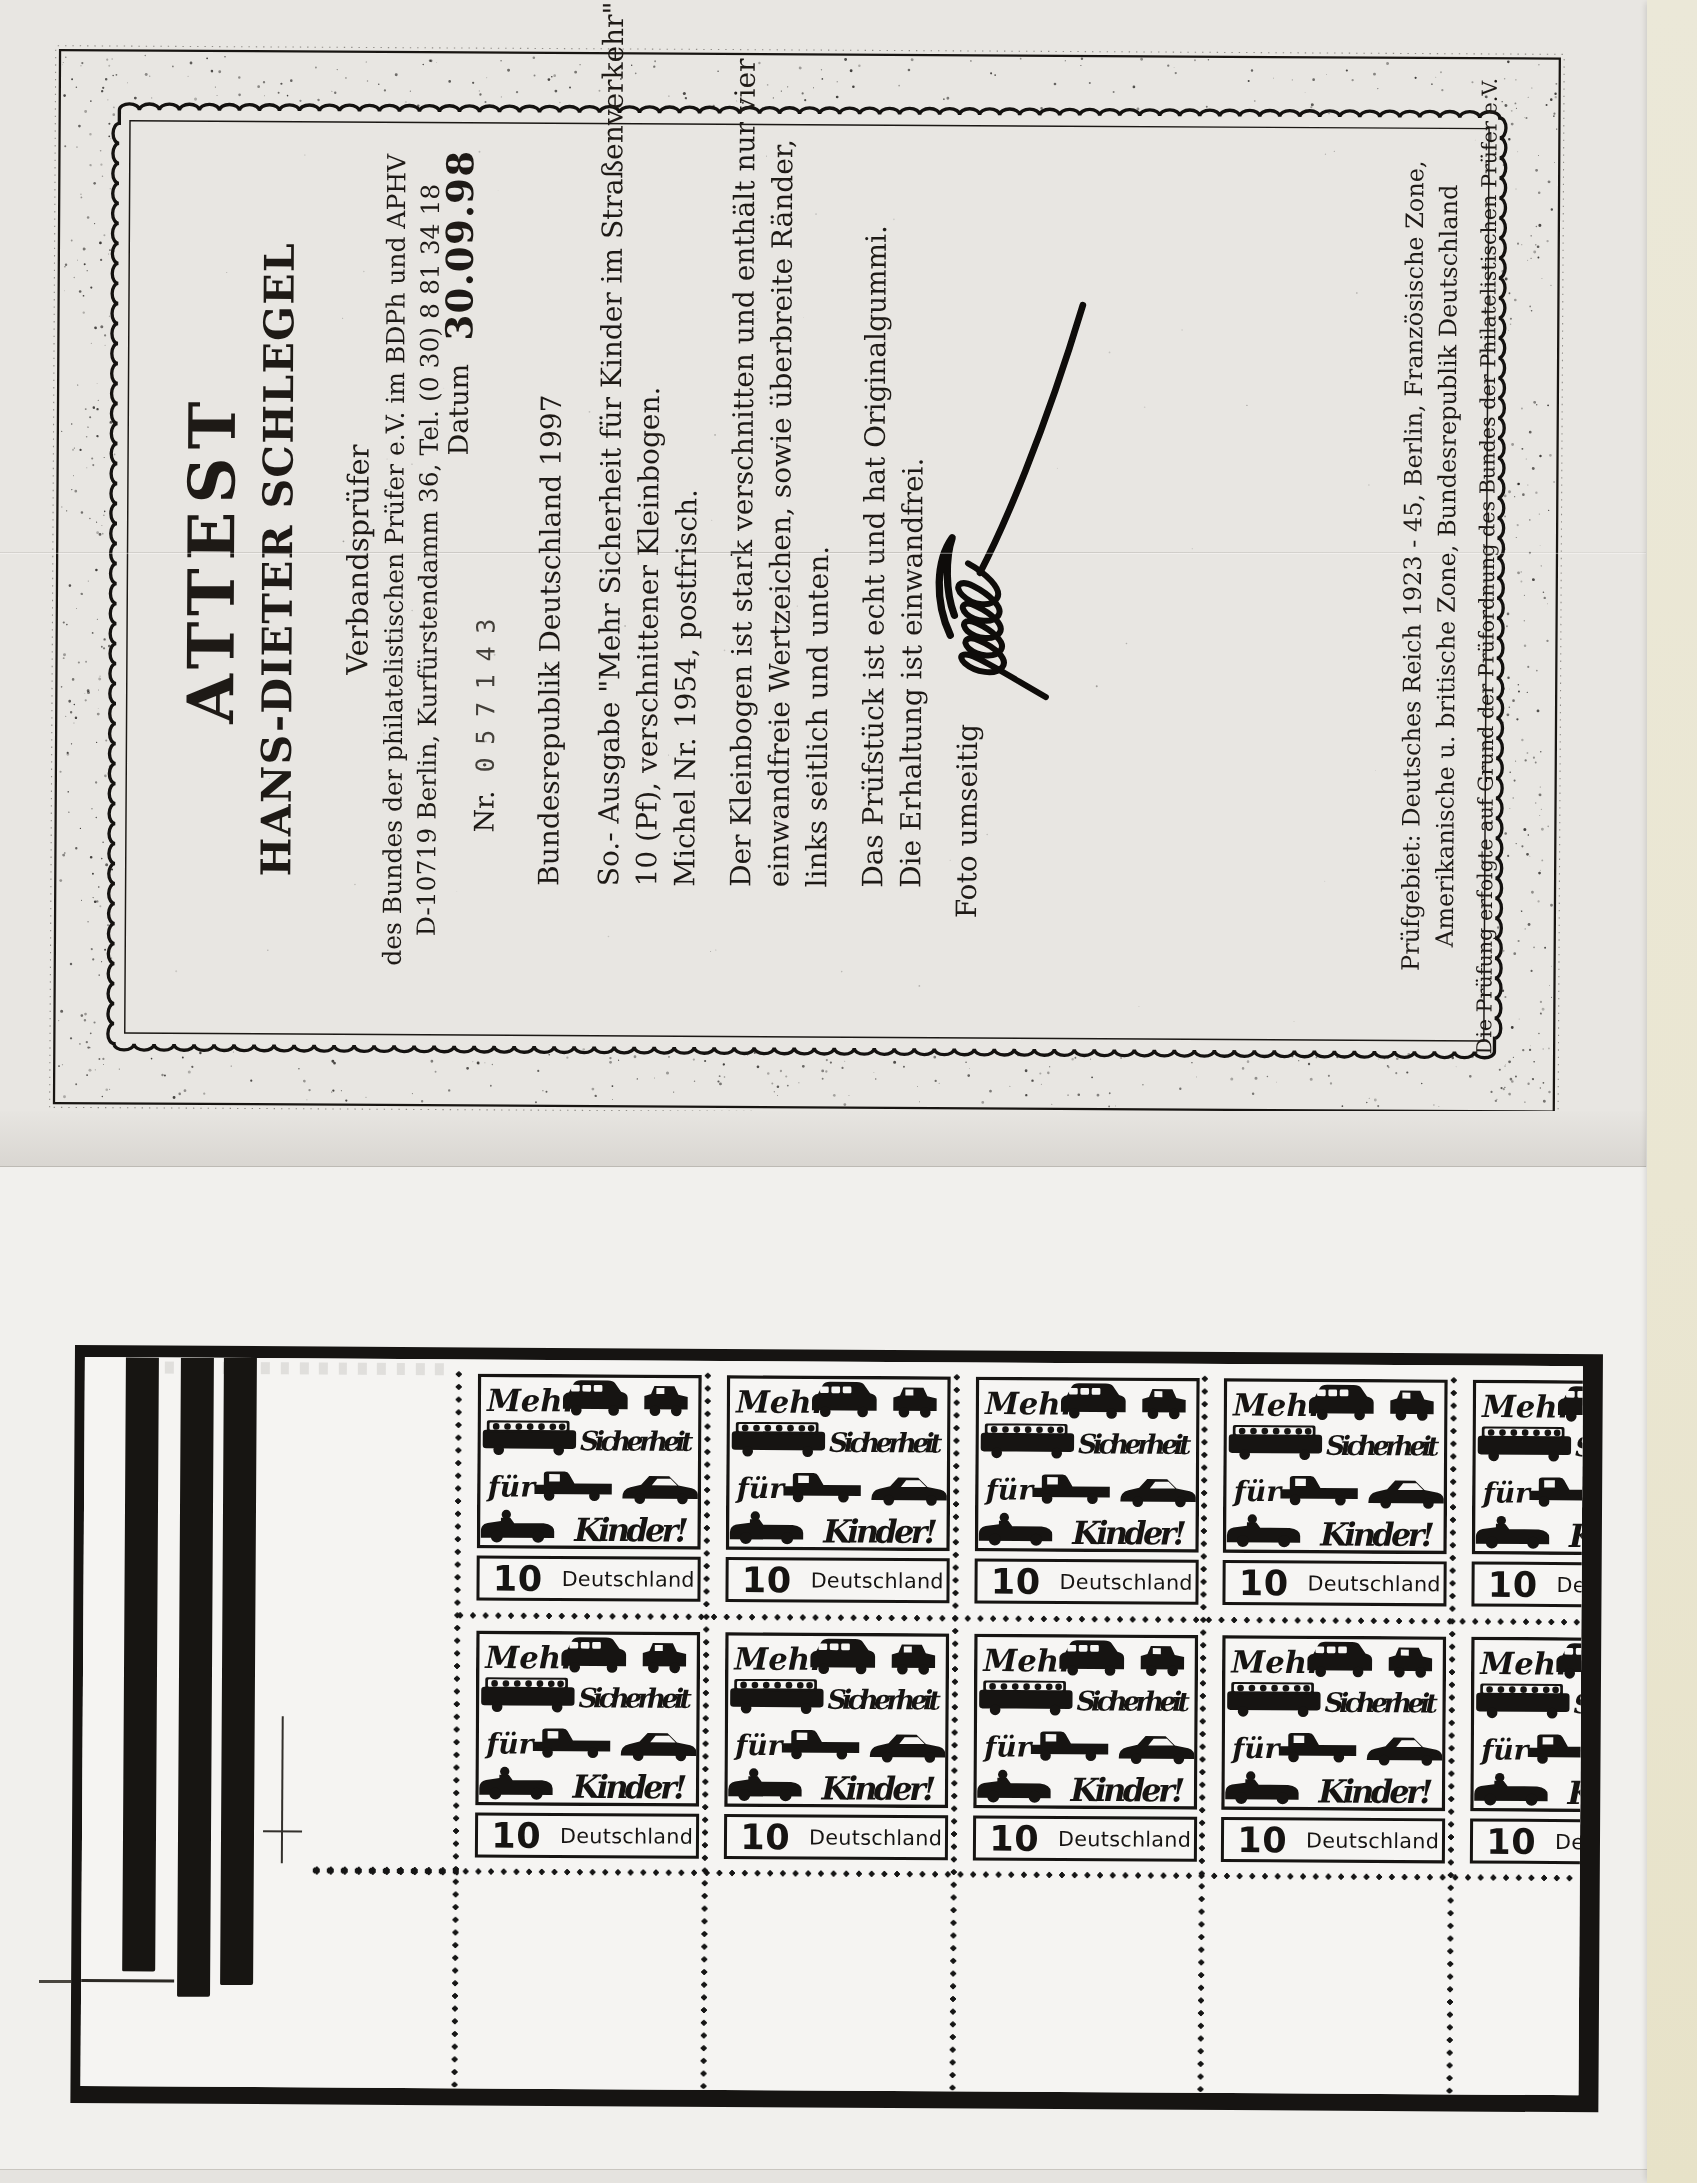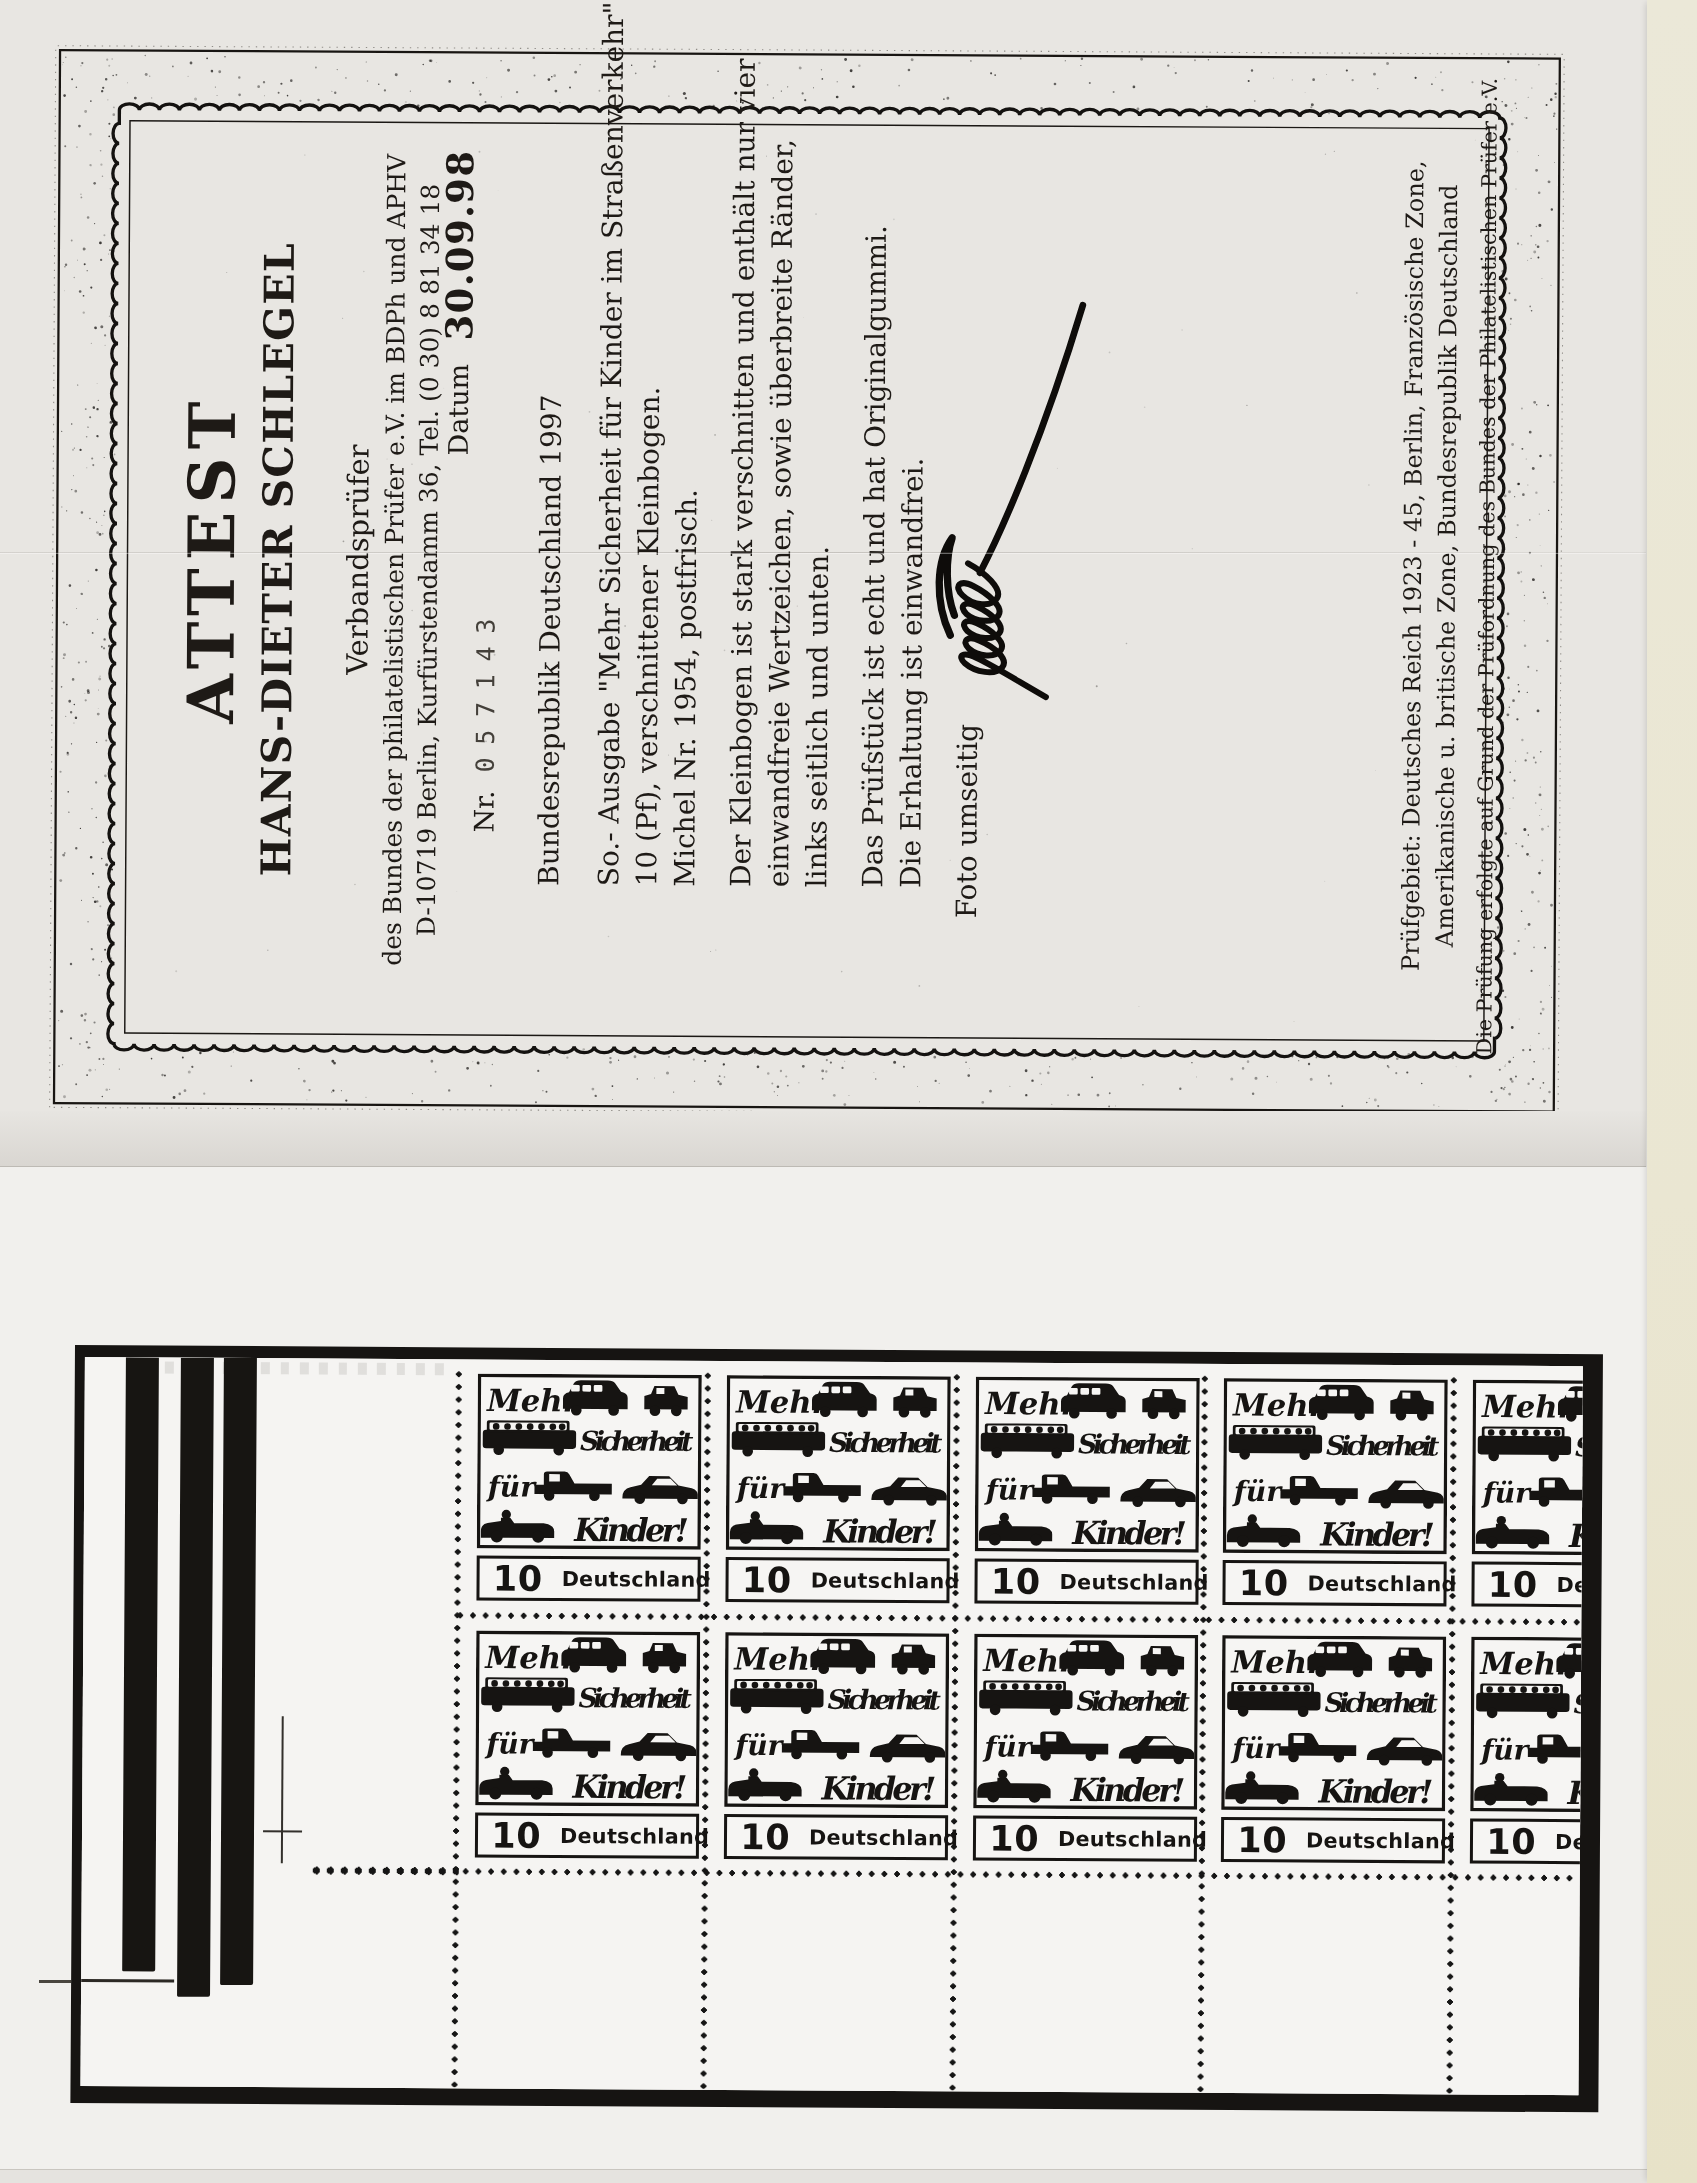--- a/index.html
+++ b/index.html
@@ -71,21 +71,21 @@
   .tick-in{position:absolute;left:0;top:622px;width:93px;height:2.7px;background:#2c2925;}
   .tick-out{position:absolute;left:39px;top:1980px;width:36px;height:2.7px;background:#4a463f;}
 
   .stamp{position:absolute;width:224px;}
   .sframe{fill:#f6f5f3;stroke:#161412;stroke-width:5;}
   .script{font-family:"DejaVu Serif","Liberation Serif",serif;font-style:italic;font-weight:700;}
   .stamp-band{height:45px;border:3.3px solid #161412;margin-top:4px;background:#f6f5f3;
       display:flex;align-items:center;box-sizing:border-box;color:#161412;}
   .v10{font-family:"DejaVu Sans","Liberation Sans",sans-serif;font-weight:700;font-size:35px;
       margin-left:13.3px;letter-spacing:0.7px;}
-  .vctry{font-family:"DejaVu Sans","Liberation Sans",sans-serif;font-weight:700;font-size:20.7px;
+  .vctry{font-family:"DejaVu Sans","Liberation Sans",sans-serif;font-weight:400;font-size:20.7px;
       margin-left:18.7px;letter-spacing:0.3px;}
 </style>
 </head>
 <body>
 
 <svg width="0" height="0" style="position:absolute" aria-hidden="true">
   <defs>
     <clipPath id="stampclip">
         <rect x="5" y="5" width="326" height="252"></rect>
       </clipPath>

